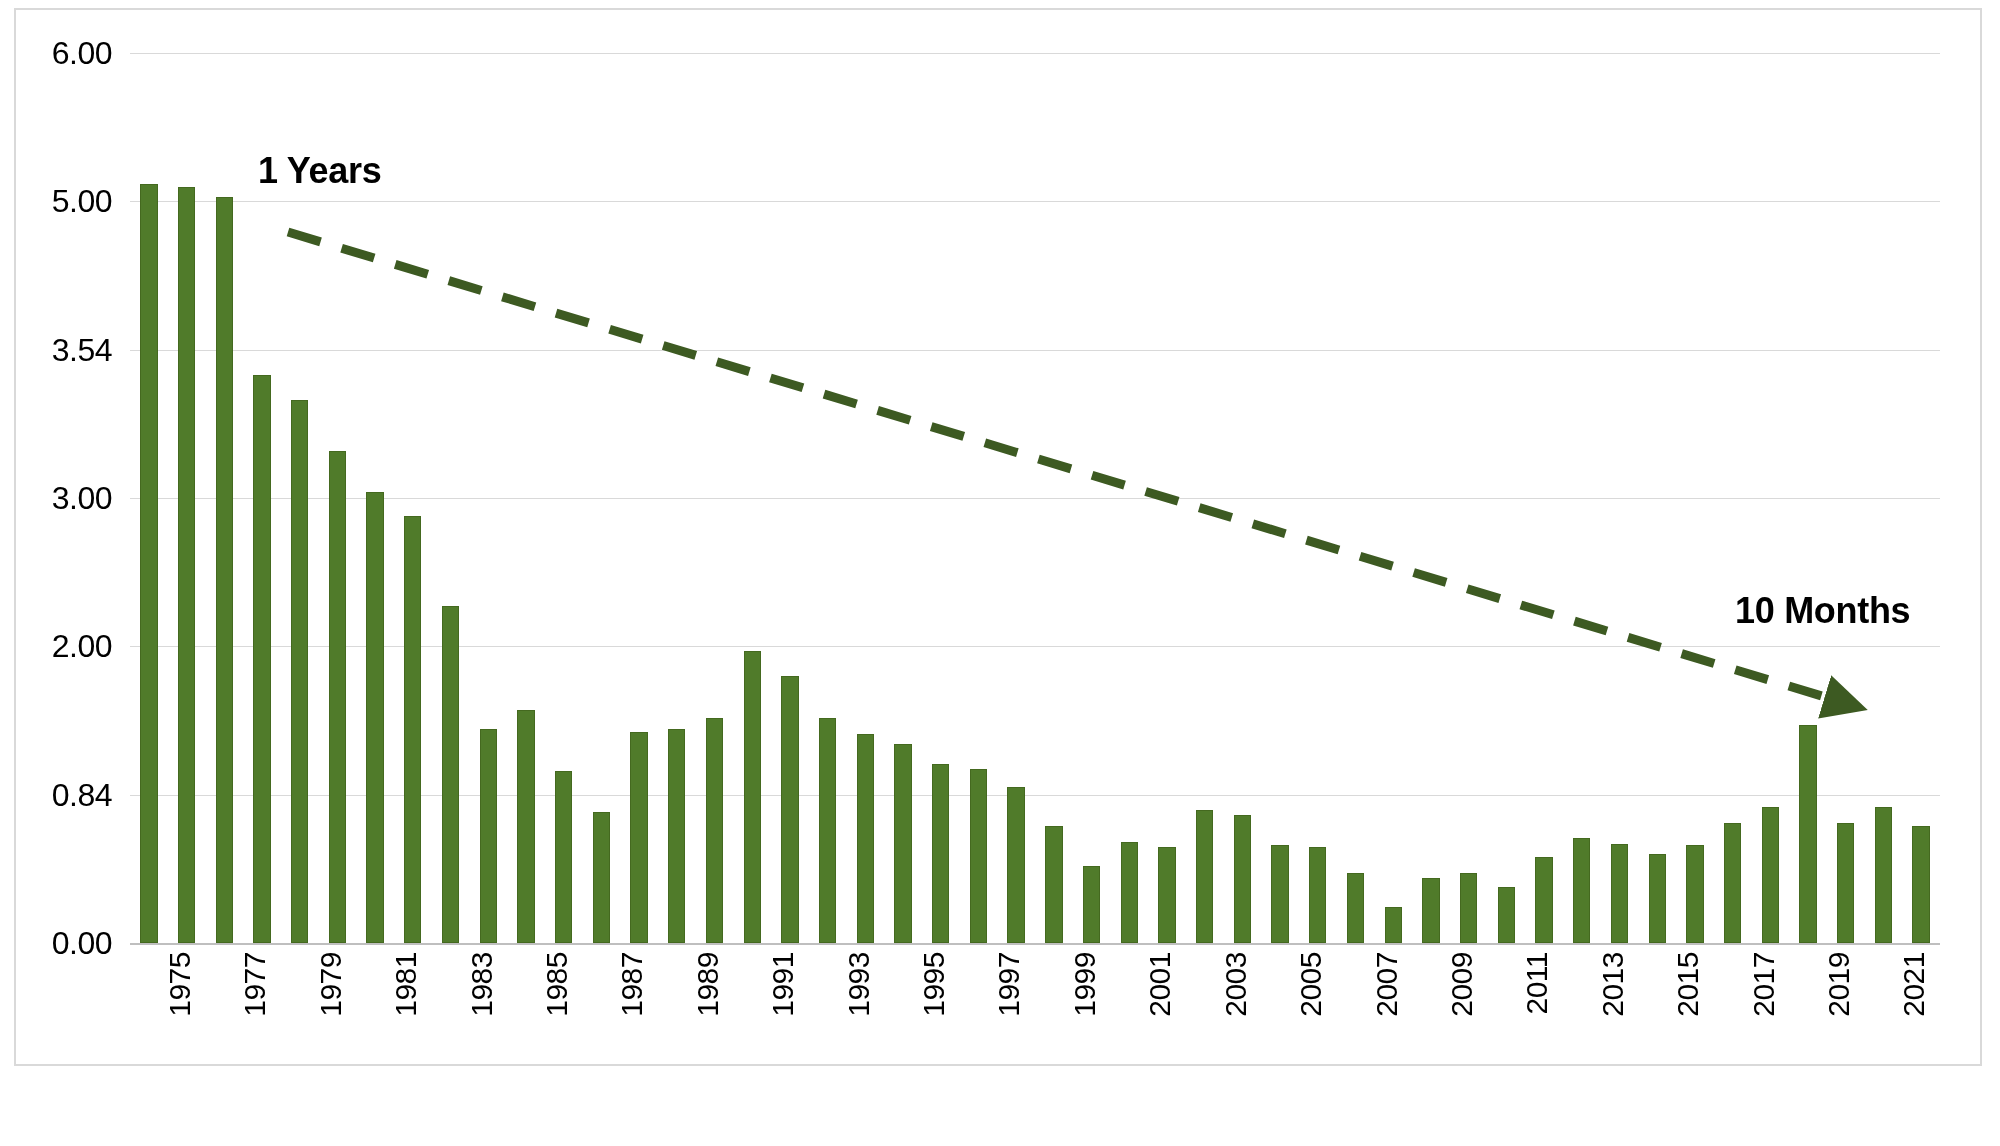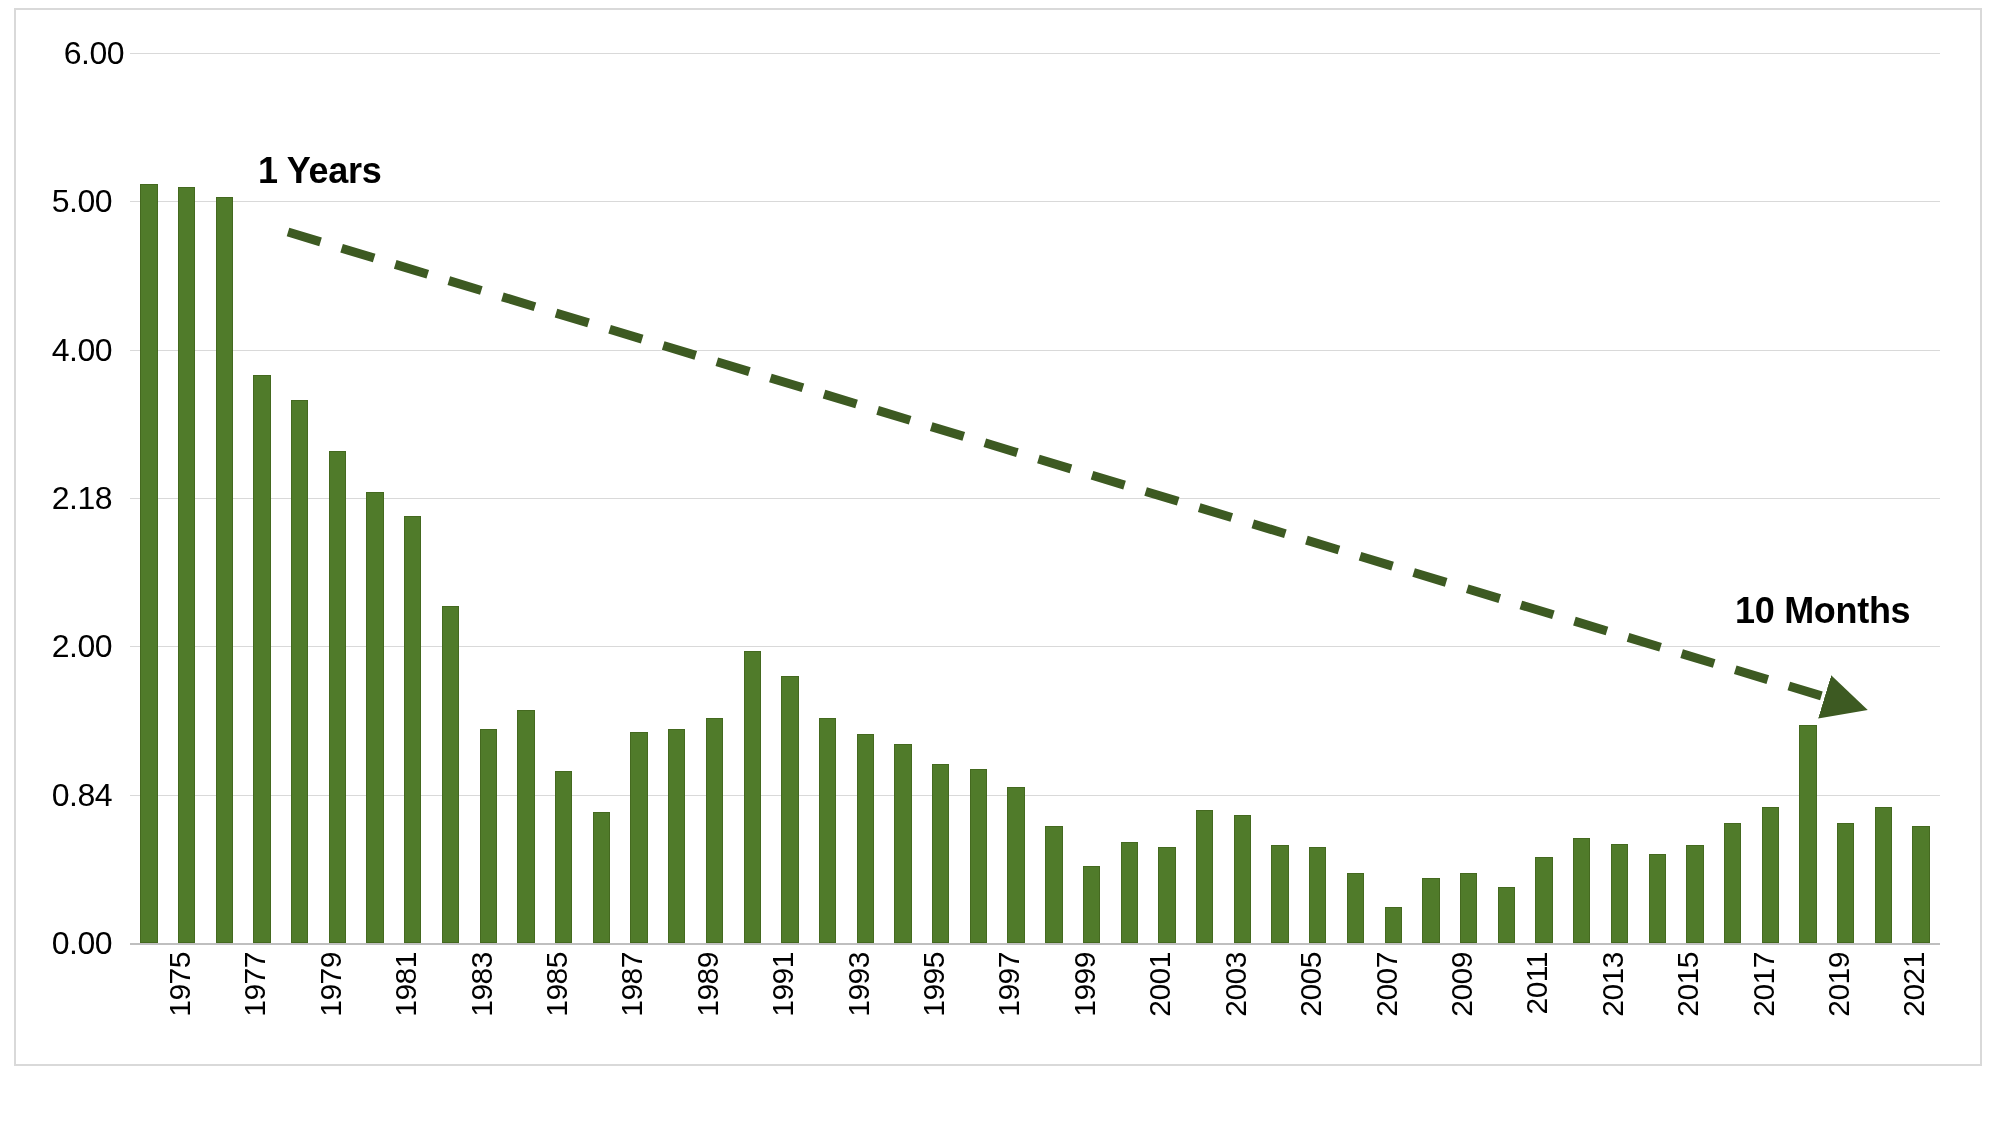--- a/index.html
+++ b/index.html
@@ -137,24 +137,24 @@
 
 <div id="page">
 
   <div id="chart-frame"></div>
 
 
   <div id="ylabels">
       <div class="ylabel" style="left: 8px; top: 943px;">0.00</div>
       <div class="ylabel" style="left: 8px; top: 794.667px;">0.84</div>
       <div class="ylabel" style="left: 8px; top: 646.333px;">2.00</div>
-      <div class="ylabel" style="left: 8px; top: 498px;">2.18</div>
-      <div class="ylabel" style="left: 8px; top: 349.667px;">4.00</div>
+      <div class="ylabel" style="left: 8px; top: 498px;">3.00</div>
+      <div class="ylabel" style="left: 8px; top: 349.667px;">3.54</div>
       <div class="ylabel" style="left: 8px; top: 201.333px;">5.00</div>
-      <div class="ylabel" style="left: 20px; top: 53px;">6.00</div>
+      <div class="ylabel" style="left: 8px; top: 53px;">6.00</div>
     </div>
 
   <div id="plot">
     <div id="gridlines">
         <div class="gridline zero" style="top: 890px;"></div>
         <div class="gridline" style="top: 741.667px;"></div>
         <div class="gridline" style="top: 593.333px;"></div>
         <div class="gridline" style="top: 445px;"></div>
         <div class="gridline" style="top: 296.667px;"></div>
         <div class="gridline" style="top: 148.333px;"></div>

